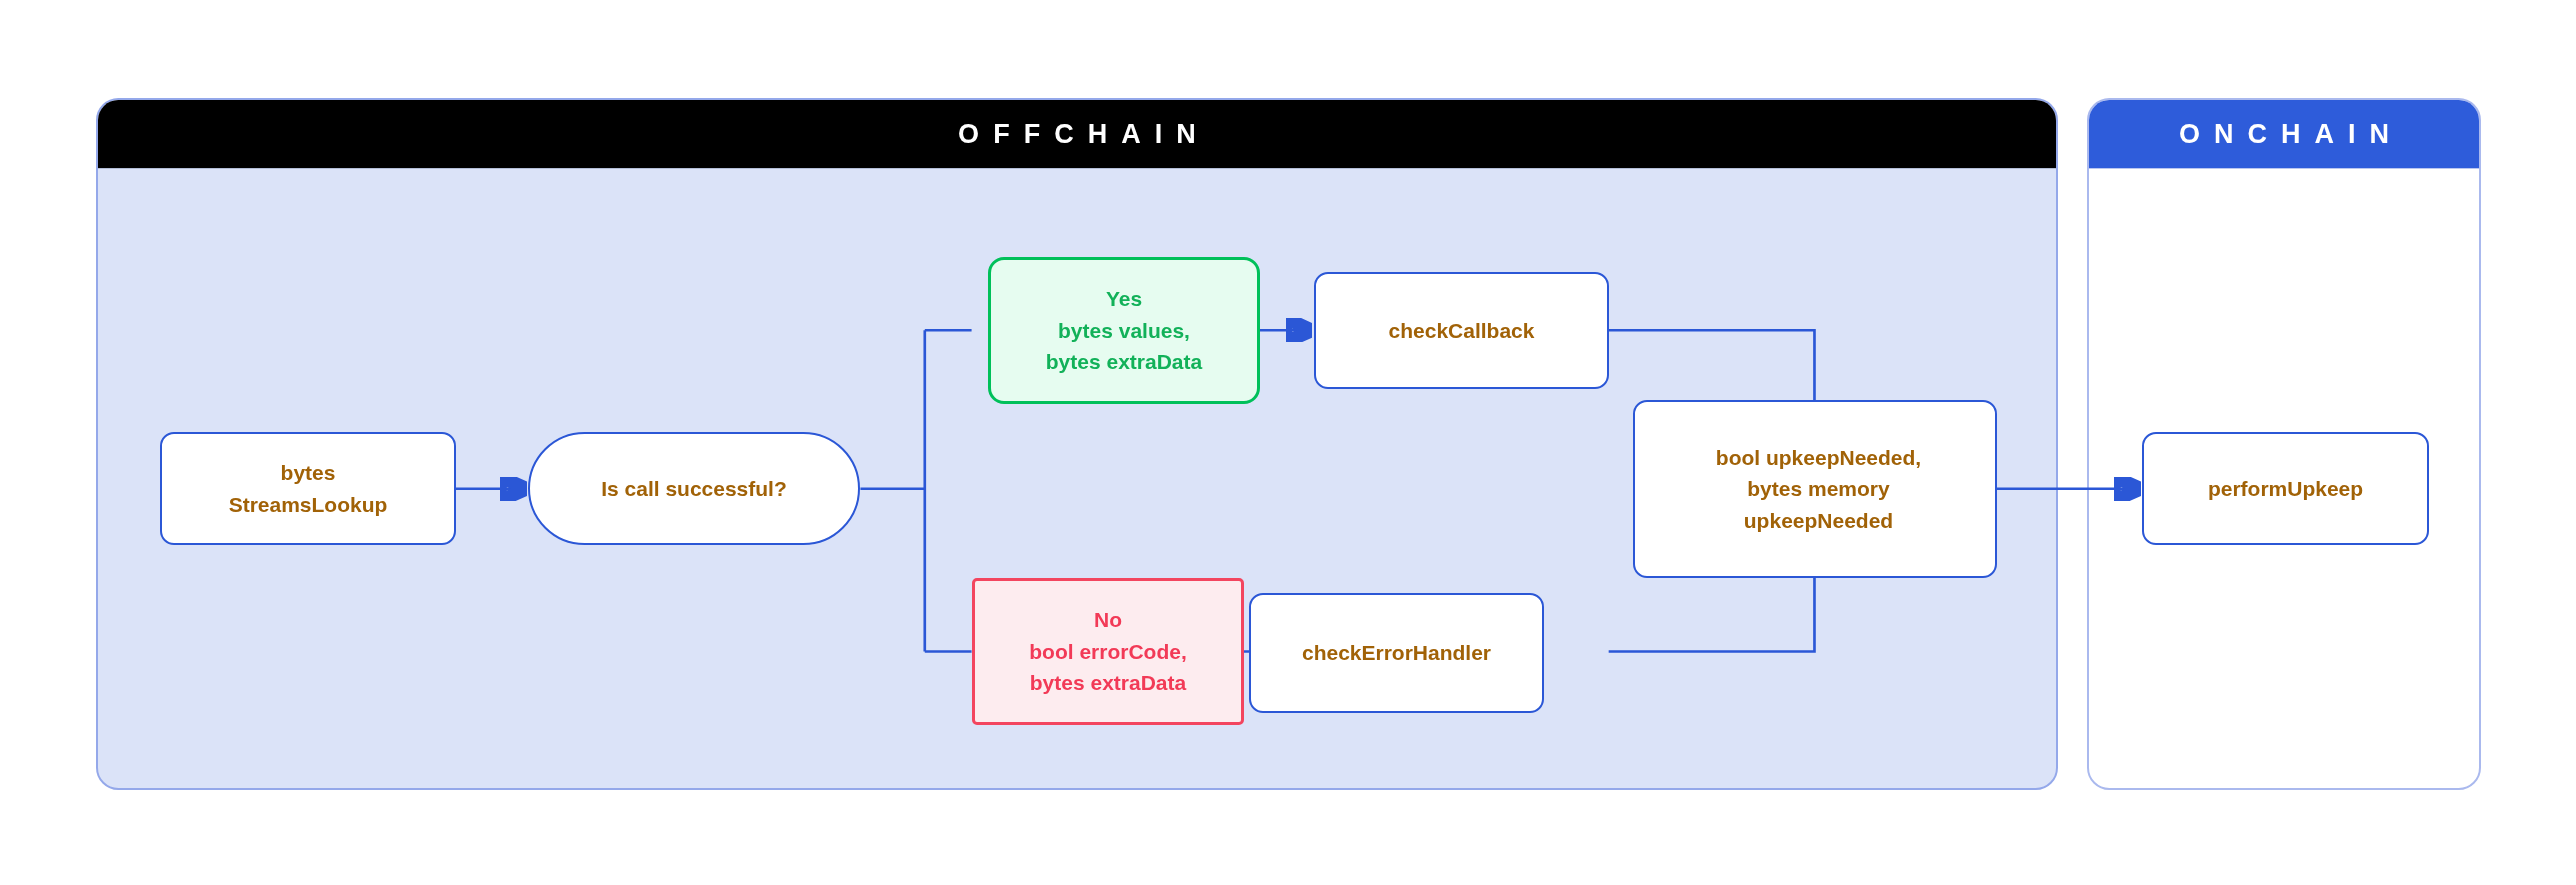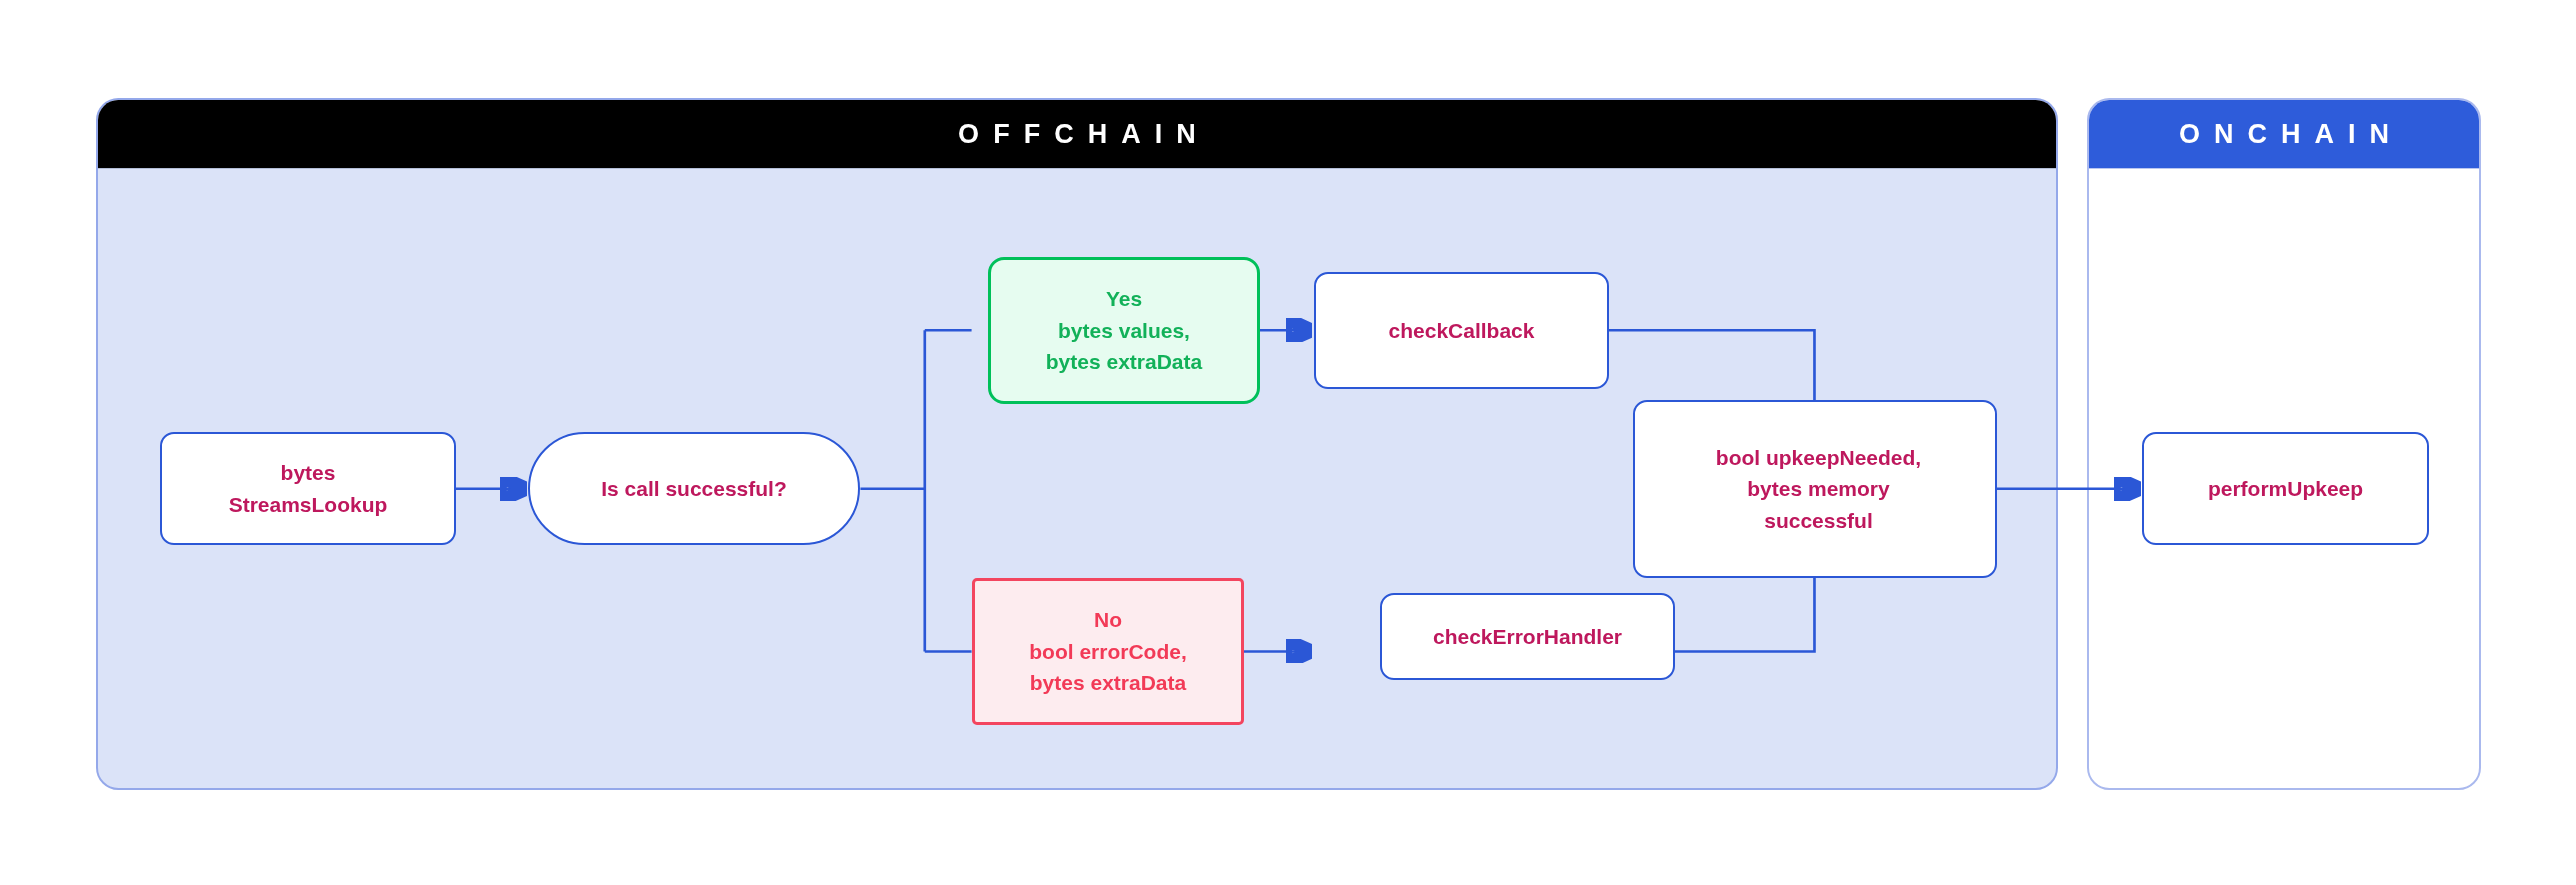--- a/index.html
+++ b/index.html
@@ -69,21 +69,21 @@
     z-index: 3;
     box-sizing: border-box;
     background: #ffffff;
     border: 2.7px solid #2b57d6;
     border-radius: 14px;
     display: flex;
     flex-direction: column;
     align-items: center;
     justify-content: center;
     text-align: center;
-    color: #be185d;
+    color: #a16207;
     font-size: 21px;
     font-weight: bold;
     line-height: 1.5;
   }
   .node.pill { border-radius: 58px; }
   .node.green {
     background: #e6fcf0;
     border: 3.2px solid #00c05a;
     color: #12b159;
     border-radius: 16px;
@@ -94,21 +94,21 @@
     border: 3.2px solid #f3455f;
     color: #f23a57;
     border-radius: 5px;
   }
 
   .n-revert        { left: 160px;  top: 432px;  width: 296px; height: 113px; }
   .n-decision      { left: 528px;  top: 432px;  width: 332px; height: 113px; }
   .n-yes           { left: 972px; top: 257px;  width: 272px; height: 147px; }
   .n-no            { left: 972px; top: 578px; width: 272px; height: 147px; }
   .n-checkcallback { left: 1314px; top: 272px;  width: 295px; height: 117px; }
-  .n-checkerror    { left: 1380px; top: 593px; width: 295px; height: 87px; }
+  .n-checkerror    { left: 1249px; top: 593px; width: 295px; height: 120px; }
   .n-upkeep        { left: 1633px; top: 400px;  width: 364px; height: 178px; padding-left: 7px; }
   .n-perform       { left: 2142px; top: 432px;  width: 287px; height: 113px; }
 </style>
 </head>
 <body>
 
 <div id="canvas">
 
   <div class="panel panel-offchain">
     <div class="panel-header">
@@ -165,21 +165,21 @@
     <div>checkCallback</div>
   </div>
 
   <div class="node n-checkerror">
     <div>checkErrorHandler</div>
   </div>
 
   <div class="node n-upkeep">
     <div>bool upkeepNeeded,</div>
     <div>bytes memory</div>
-    <div>successful</div>
+    <div>upkeepNeeded</div>
   </div>
 
   <div class="node n-perform">
     <div>performUpkeep</div>
   </div>
 
 </div>
 
 
 </body></html>

